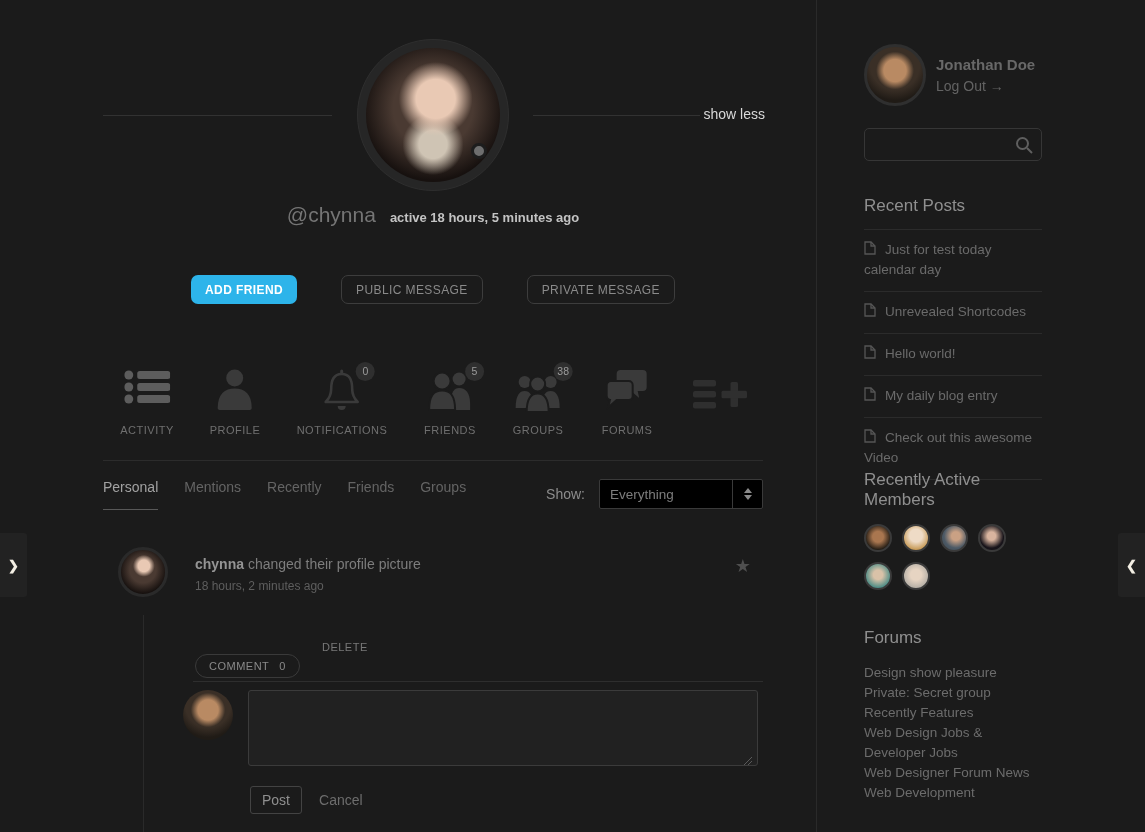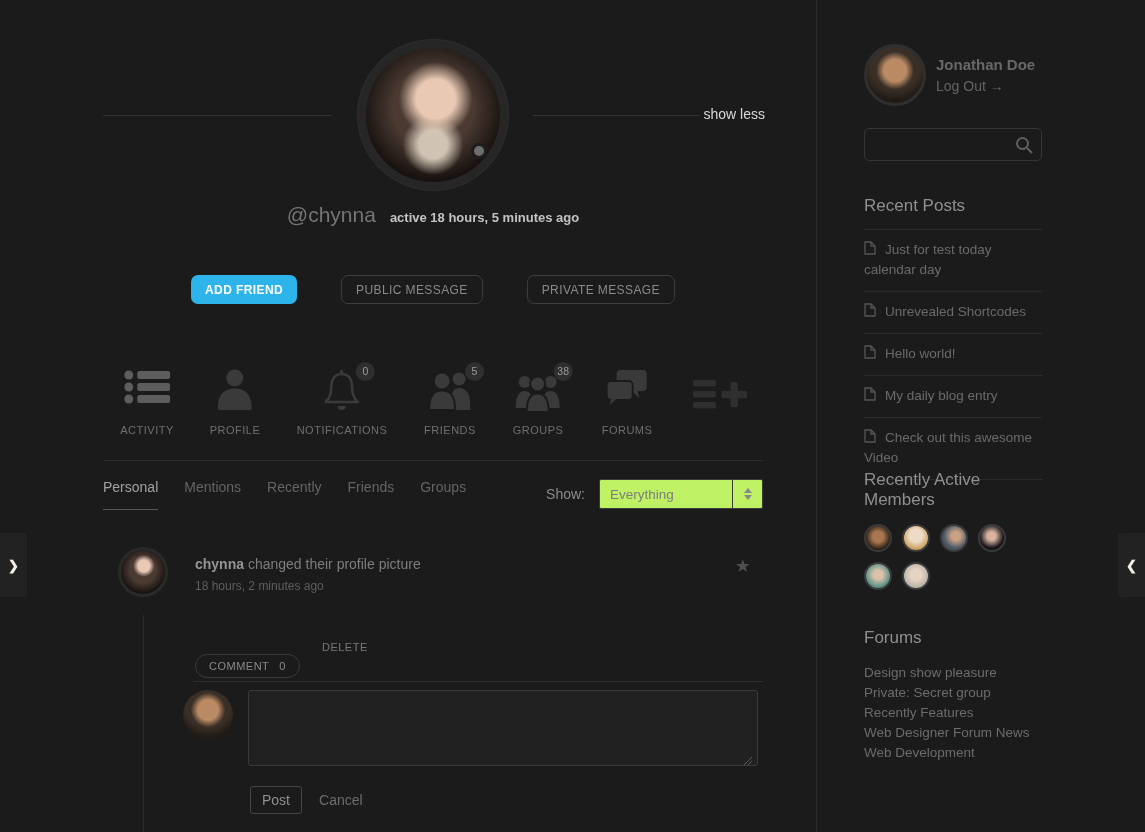--- a/index.html
+++ b/index.html
@@ -67,21 +67,21 @@
   #divider-nav { left:0; top:460px; width:660px; }
 
   
   #subnav { position:absolute; left:0; top:479px; width:100%;
     display:flex; align-items:flex-start; }
   .tab { font-size:14px; color:#646464; margin-right:26px; cursor:pointer; padding-bottom:14px; }
   .tab.active { color:#a2a2a2; border-bottom:1px solid #585858; }
   #show-wrap { margin-left:auto; display:flex; align-items:center; padding-bottom:10px; }
   #show-label { font-size:14px; color:#8c8c8c; margin-right:14px; }
   #filter-select { width:164px; height:30px; border:1px solid #3a3a3a; border-radius:2px;
-    display:flex; align-items:center; cursor:pointer; background:#bef264; }
+    display:flex; align-items:center; cursor:pointer; background:#000000; }
   #filter-value { flex:1; font-size:13.5px; color:#7d7d7d; padding-left:10px; }
   #filter-arrows { width:30px; height:100%; border-left:1px solid #3a3a3a;
     display:flex; flex-direction:column; align-items:center; justify-content:center; gap:2px; }
   .tri-up { width:0; height:0; border-left:4px solid transparent; border-right:4px solid transparent; border-bottom:5px solid #8a8a8a; }
   .tri-down { width:0; height:0; border-left:4px solid transparent; border-right:4px solid transparent; border-top:5px solid #8a8a8a; }
 
   
   #thread-line { position:absolute; left:40px; top:615px; width:1px; height:217px; background:#2a2a2a; }
   #act-avatar { position:absolute; left:15px; top:547px; width:50px; height:50px; border-radius:50%;
     border:3px solid #2a2a2a;
@@ -408,20 +408,21 @@
       <div class="m-avatar m6"></div>
     </div>
   </div>
 
   <div id="forums-widget">
     <div class="widget-title">Forums</div>
     <div id="forum-list">
       <div class="forum-link">Design show pleasure</div>
       <div class="forum-link">Private: Secret group</div>
       <div class="forum-link">Recently Features</div>
+      <div class="forum-link">Web Design Jobs &amp; Developer Jobs</div>
       <div class="forum-link">Web Designer Forum News</div>
       <div class="forum-link">Web Development</div>
     </div>
   </div>
 </div>
 
 <div id="drawer-left" class="drawer">
   <span class="chev">❯</span>
 </div>
 <div id="drawer-right" class="drawer">

